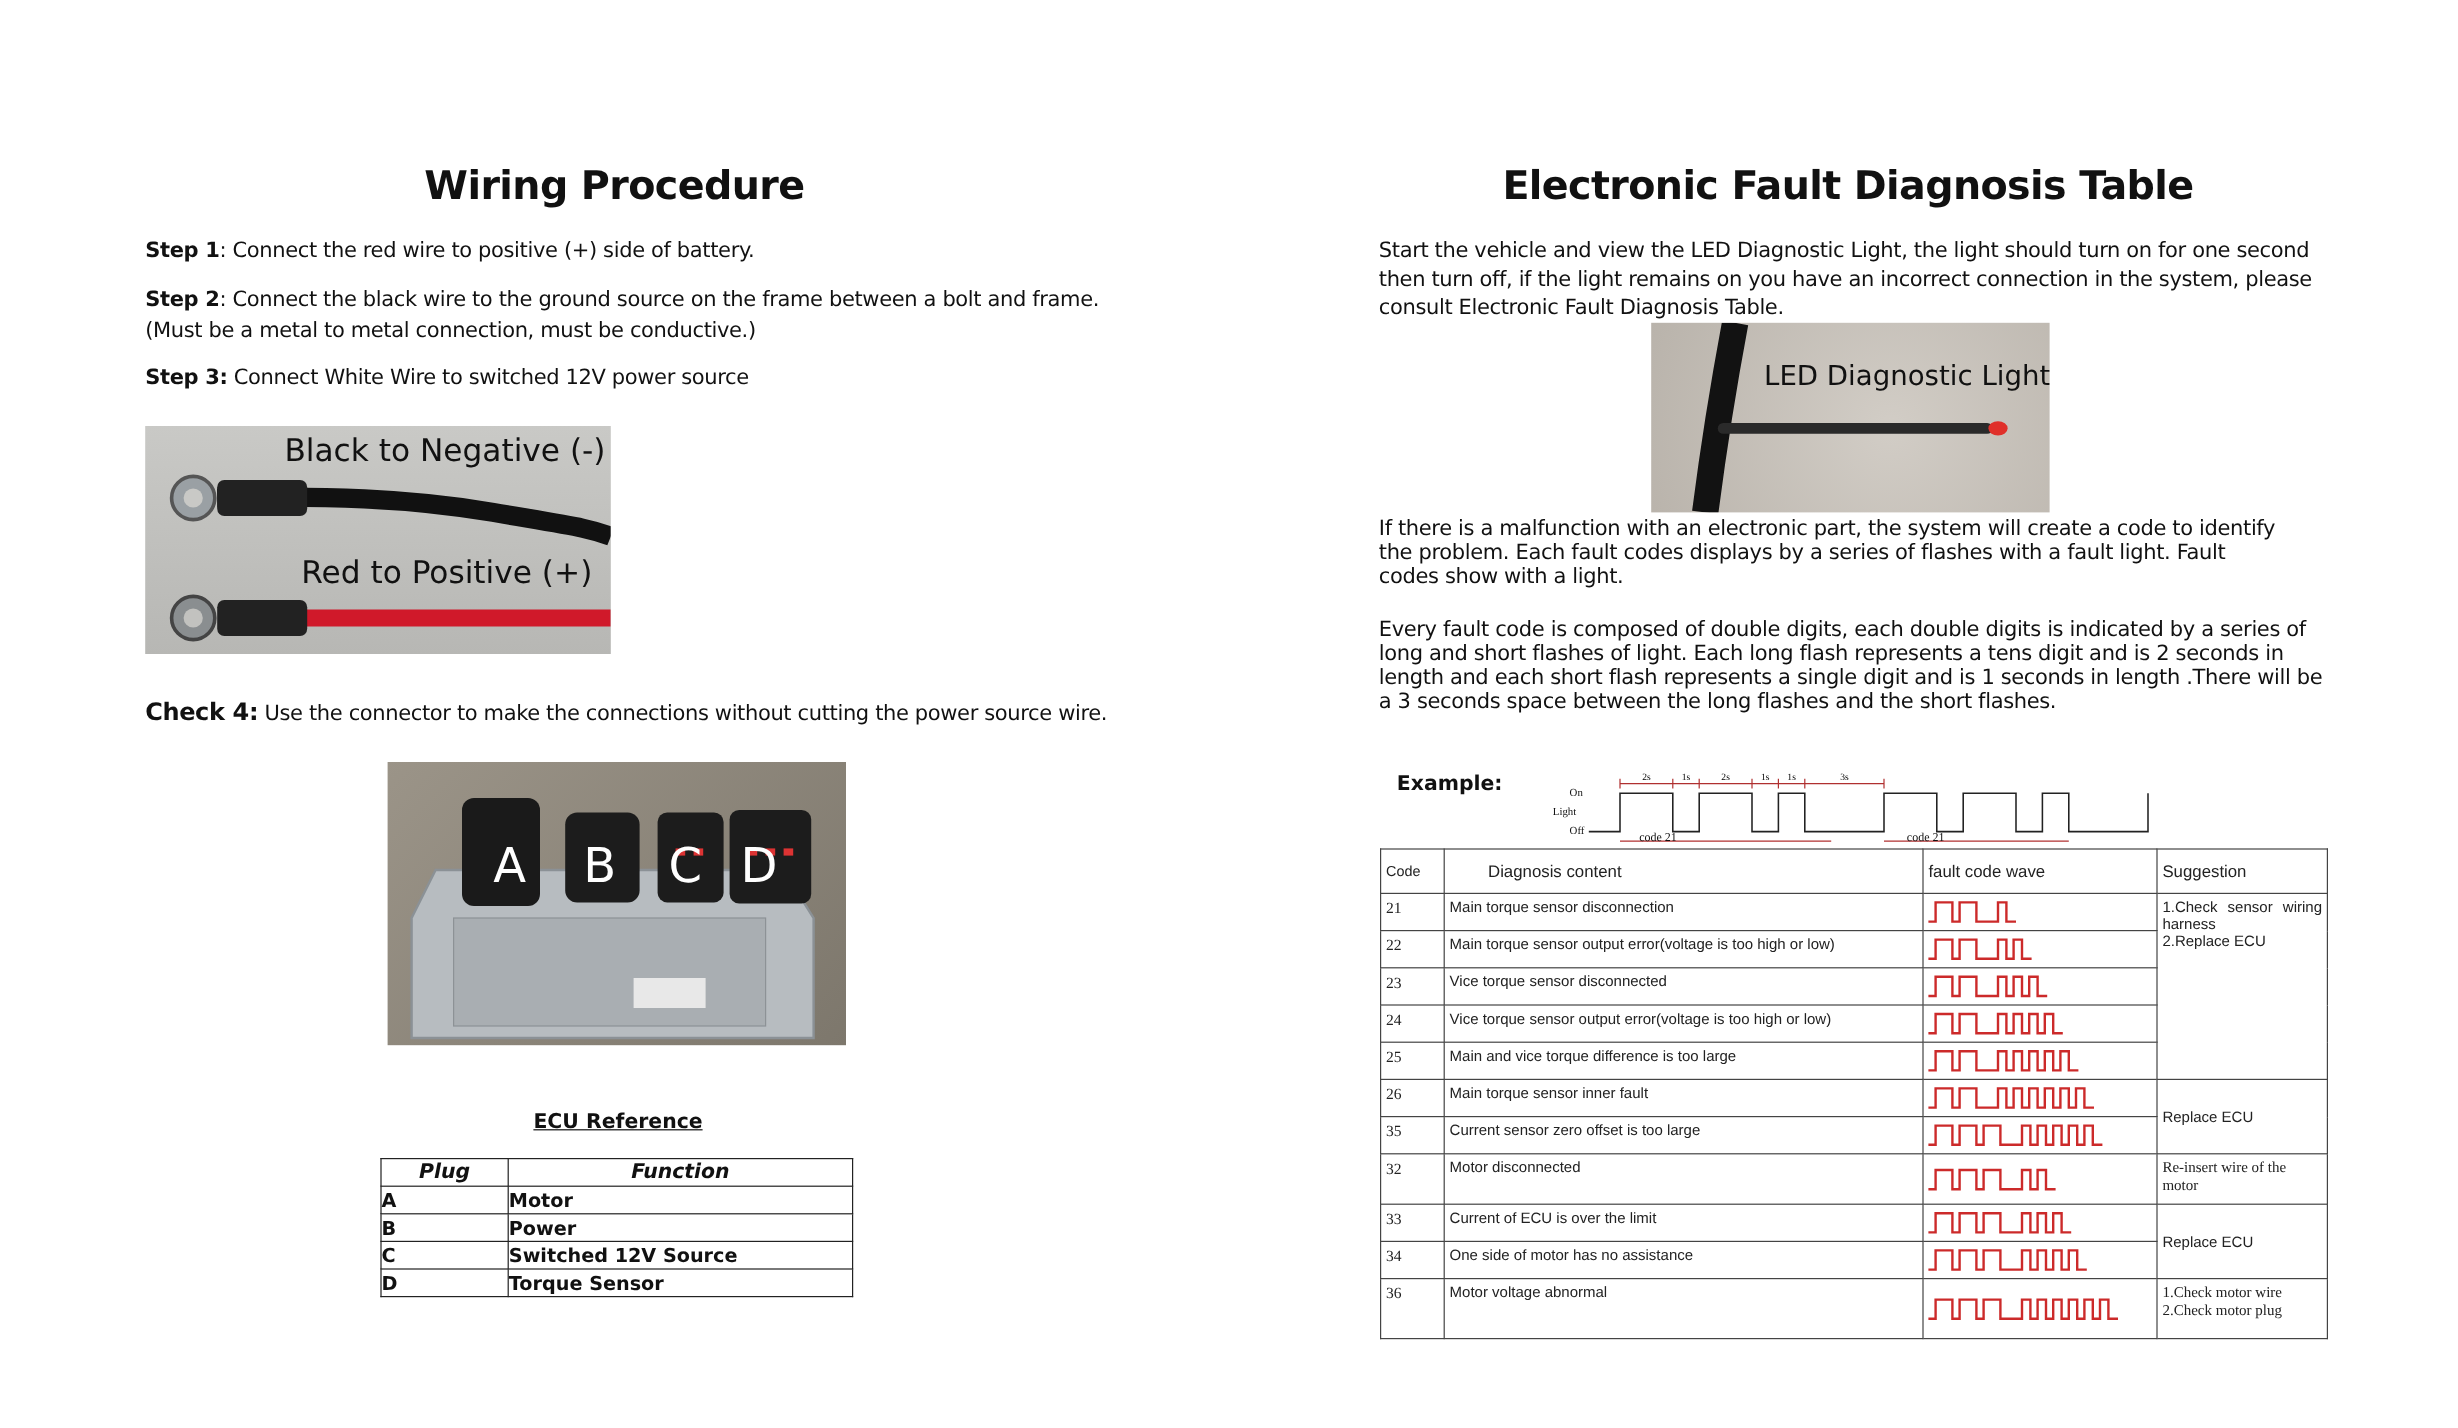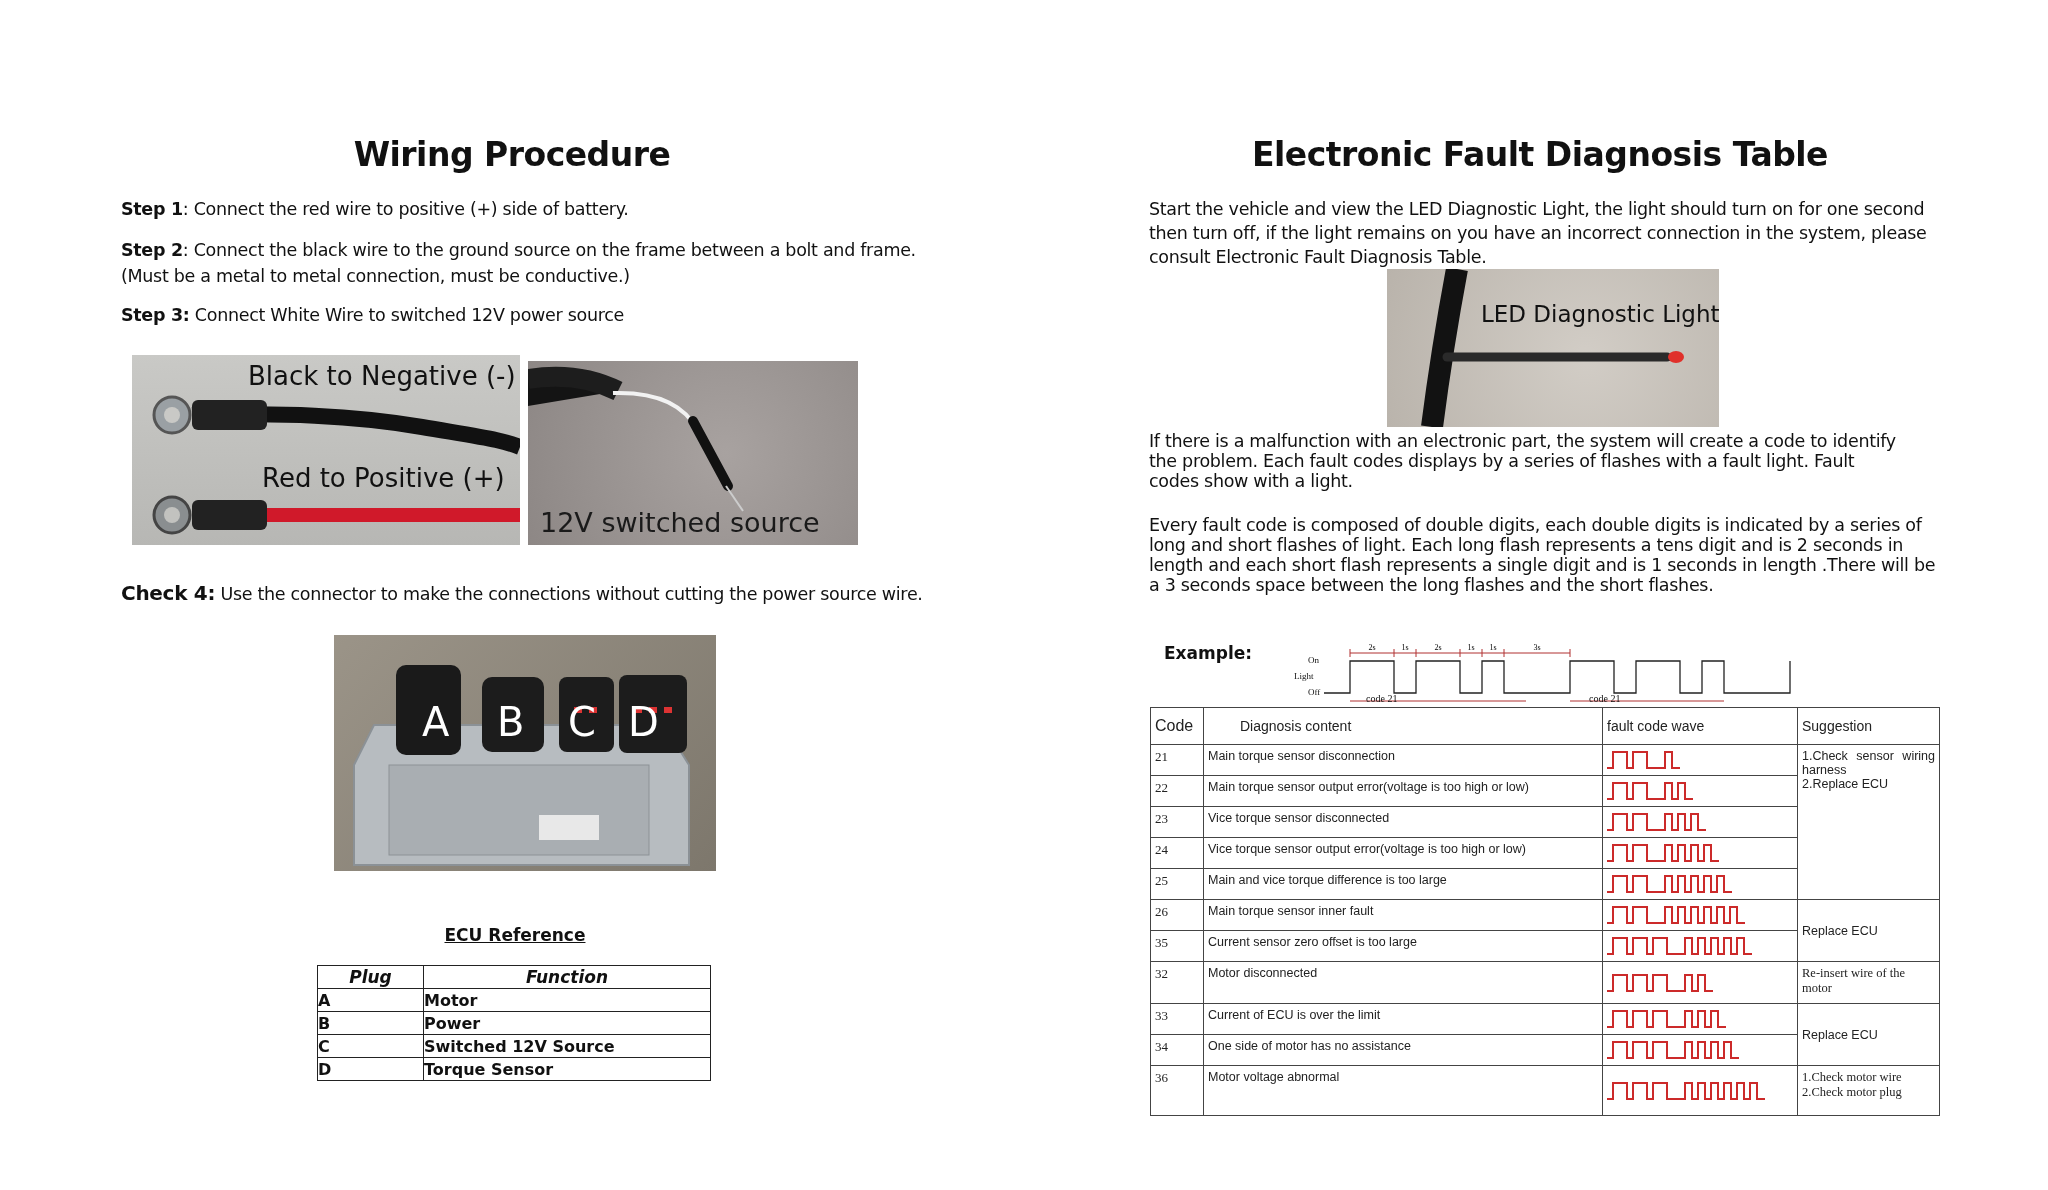--- a/index.html
+++ b/index.html
@@ -3,21 +3,21 @@
 <meta charset="utf-8">
 <style>
   html, body { margin:0; padding:0; background:#ffffff; }
   body { width:2048px; height:1190px; position:relative; overflow:hidden; font-family:"Liberation Sans", sans-serif; color:#111; }
   .page { position:absolute; top:13px; }
   #left { left:0; width:1024px; height:1190px; }
   #right { left:1024px; width:1024px; height:1190px; }
   .title { position:absolute; font-family:"DejaVu Sans", sans-serif; font-weight:bold; font-size:33px; text-align:center; letter-spacing:-0.5px; }
   .para { position:absolute; font-family:"DejaVu Sans", sans-serif; font-size:17.5px; line-height:24px; letter-spacing:-0.3px; }
   .para b { font-weight:bold; }
-  .photo { position:absolute; overflow:hidden;margin-left:11px; }
+  .photo { position:absolute; overflow:hidden; }
   .photo-label { position:absolute; font-family:"DejaVu Sans", sans-serif; white-space:nowrap; }
   table.ecu { position:absolute; border-collapse:collapse; font-family:"DejaVu Sans", sans-serif; font-weight:bold; font-size:16px; }
   table.ecu td, table.ecu th { border:1.5px solid #222; padding:0; height:22px; }
   table.ecu th { font-style:italic; font-size:17px; }
   table.fault { position:absolute; border-collapse:collapse; font-family:"Liberation Sans", sans-serif; font-size:12.5px; color:#222; }
   table.fault td { border:1.5px solid #444; vertical-align:top; padding:4px 4px; }
   table.fault .hdr td { font-size:14px; height:28px; vertical-align:middle; }
   .code-cell { font-family:"Liberation Serif", serif; font-size:13px; }
   .serif { font-family:"Liberation Serif", serif; }
   .wave-cell { padding:0 !important; vertical-align:middle !important; }
@@ -48,30 +48,20 @@
       <circle cx="40" cy="60" r="8" fill="#c9c9c6"></circle>
       <path d="M110 160 L 388 160" stroke="#d0192a" stroke-width="14" fill="none"></path>
       <rect x="60" y="145" width="75" height="30" rx="6" fill="#222"></rect>
       <circle cx="40" cy="160" r="18" fill="#8a8e90" stroke="#444" stroke-width="3"></circle>
       <circle cx="40" cy="160" r="8" fill="#c2c2bf"></circle>
     </svg>
     <div class="photo-label" style="left:116px;top:6px;font-size:26px;">Black to Negative (-)</div>
     <div class="photo-label" style="left:130px;top:108px;font-size:26px;">Red to Positive (+)</div>
   </div>
 
-  <div class="photo" style="left:517px;top:348px;width:330px;height:184px;background:radial-gradient(circle at 60% 50%,#a8a2a0,#8d8785);">
-    <svg width="330" height="184">
-      <path d="M0 12 Q 60 0 90 30 L 0 45 Z" fill="#141414"></path>
-      <path d="M0 18 Q 50 10 90 30" stroke="#1d1d1d" stroke-width="20" fill="none"></path>
-      <path d="M85 32 Q 150 30 170 70" stroke="#f2f2f2" stroke-width="4" fill="none"></path>
-      <path d="M165 60 L 200 125" stroke="#111" stroke-width="10" stroke-linecap="round"></path>
-      <path d="M198 125 L 215 150" stroke="#ccc" stroke-width="2"></path>
-    </svg>
-    <div class="photo-label" style="left:12px;top:146px;font-size:27px;color:#1a1a1a;">12V switched source</div>
-  </div>
 
   <div class="para" style="left:121px;top:568px;width:900px;">
     <b style="font-size:20px;">Check 4:</b><span> Use the connector to make the connections without cutting the power source wire.</span>
   </div>
 
   <div class="photo" style="left:323px;top:622px;width:382px;height:236px;background:linear-gradient(135deg,#9b9488,#7d776c);">
     <svg width="382" height="236">
       <polygon points="40,90 330,90 355,130 355,230 20,230 20,130" fill="#b7bcc0" stroke="#8b9196" stroke-width="2"></polygon>
       <rect x="55" y="130" width="260" height="90" fill="#a9aeb2" stroke="#8d9296"></rect>
       <rect x="205" y="180" width="60" height="25" fill="#e8e8e8"></rect>
@@ -161,21 +151,21 @@
         <line x1="86" x2="262" y1="60" y2="60" stroke="#b03030"></line>
         <line x1="306" x2="460" y1="60" y2="60" stroke="#b03030"></line>
       </svg>
     <span class="serif" style="position:absolute;left:102px;top:52px;font-size:10px;">code 21</span>
     <span class="serif" style="position:absolute;left:325px;top:52px;font-size:10px;">code 21</span>
   </div>
 
   <table class="fault" style="left:126px;top:694px;width:790px;">
     <tbody>
         <tr class="hdr">
-      <td style="width:44px;font-size:16px;border-radius:12px;">Code</td>
+      <td style="width:44px;font-size:12px;border-radius:12px;">Code</td>
       <td style="width:358px;padding-left:36px;">Diagnosis content</td>
       <td style="width:186px;">fault code wave</td>
       <td>Suggestion</td>
     </tr>
     <tr style="height:31px;">
       <td class="code-cell">21</td>
       <td>Main torque sensor disconnection</td>
       <td class="wave-cell">
             <svg class="wave" width="190" height="28">
               <path d="M 4 22 L 10 22 L 10 6 L 24 6 L 24 22 L 30 22 L 30 6 L 44 6 L 44 22 L 62 22 L 62 6 L 69 6 L 69 22 L 77 22" fill="none" stroke="#cc2a2a" stroke-width="2"></path>

